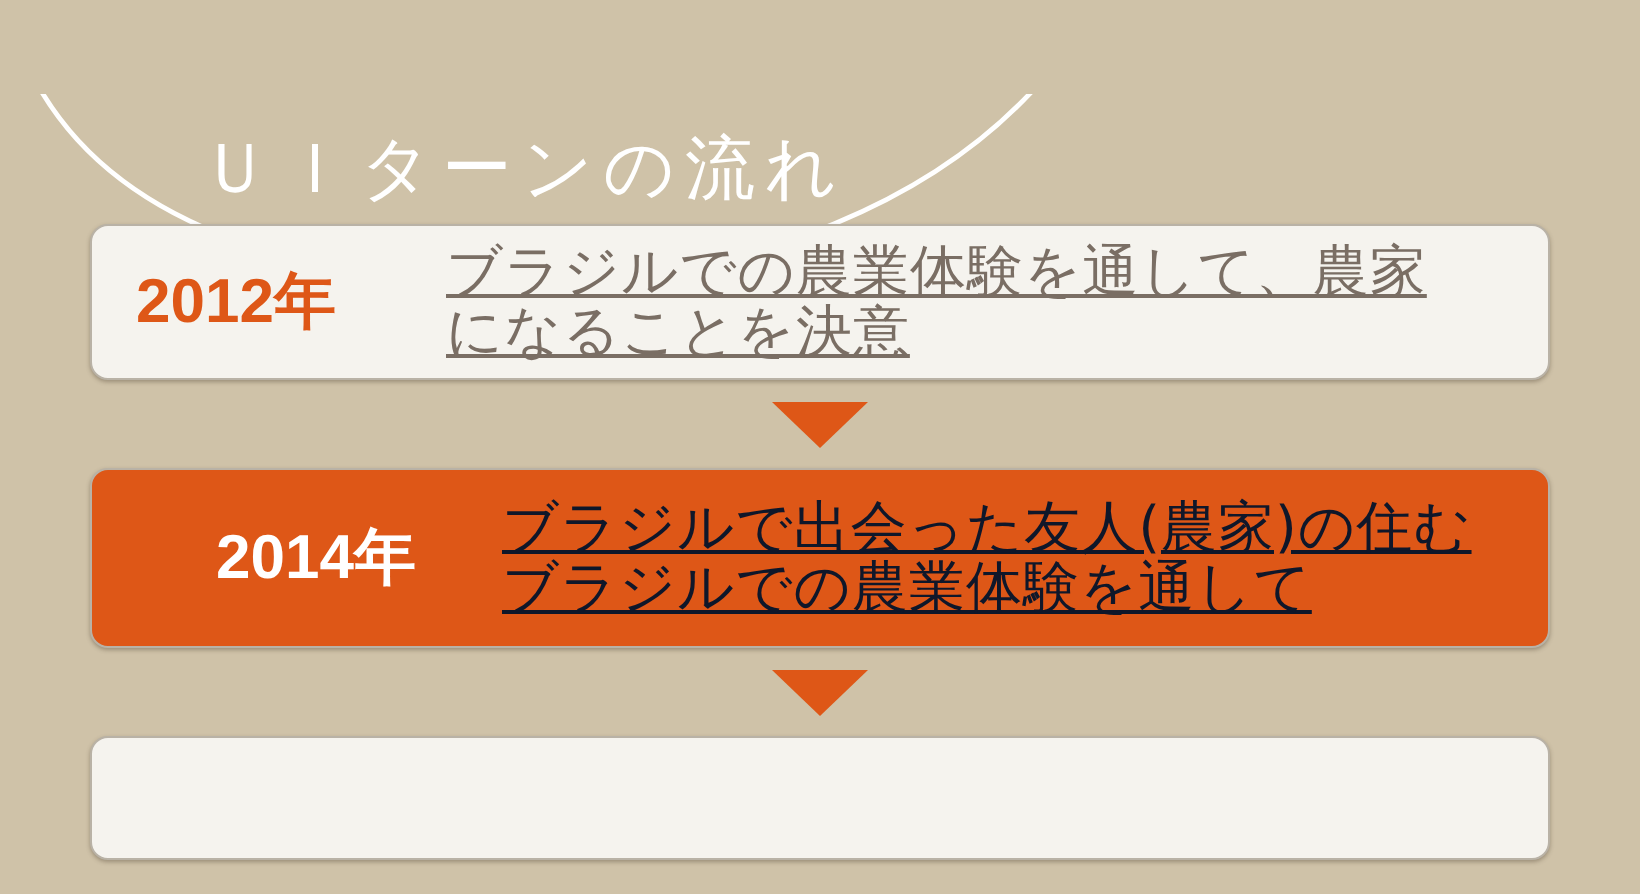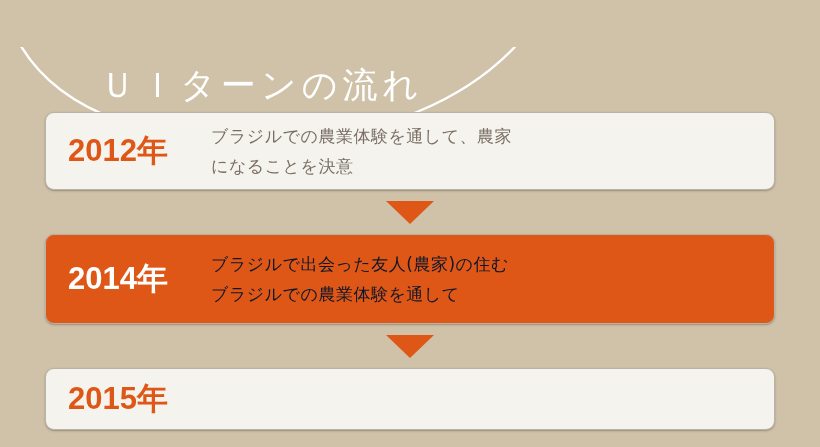--- a/index.html
+++ b/index.html
@@ -70,44 +70,45 @@
   .row.light {
     background: #f5f3ee;
     border: 1px solid #b9b2a6;
   }
 
   .row.accent {
     background: #de5717;
     border: 1px solid #b9b2a6;
   }
 
-  .row.r1 { height: 78px; }
-  .row.r2 { height: 90px; }
+  .row.r1 { height: 78px; gap: 12px; }
+  .row.r2 { height: 90px; padding-left: 40px; }
   .row.r3 { height: 62px; }
 
   .year {
     flex: 0 0 auto;
     width: 165px;
     padding-left: 22px;
     font-size: 31px;
     font-weight: bold;
     letter-spacing: 0px;
     white-space: nowrap;
   }
 
   .row.light .year { color: #de5717; }
   .row.accent .year { color: #ffffff; }
 
   .desc {
     flex: 1 1 auto;
-    font-size: 17px;
+    font-size: 28px;
     line-height: 30px;
     letter-spacing: 0.5px;
     font-family: "DejaVu Sans", "Liberation Sans", sans-serif;
     padding-right: 14px;
+    text-decoration: underline;
   }
 
   .row.light .desc { color: #7a6e64; }
   .row.accent .desc { color: #0f172a; }
 
   .desc .line { display: block; white-space: nowrap; }
 
   
   .arrow-wrap {
     width: 820px;
@@ -160,16 +161,15 @@
       <span class="line">ブラジルで出会った友人(農家)の住む</span>
       <span class="line">ブラジルでの農業体験を通して</span>
     </div>
   </div>
 
   <div class="arrow-wrap a2">
     <div class="arrow"></div>
   </div>
 
   <div class="row light r3">
-    <div class="year">2015年</div>
   </div>
 
 </div>
 
 </body></html>

